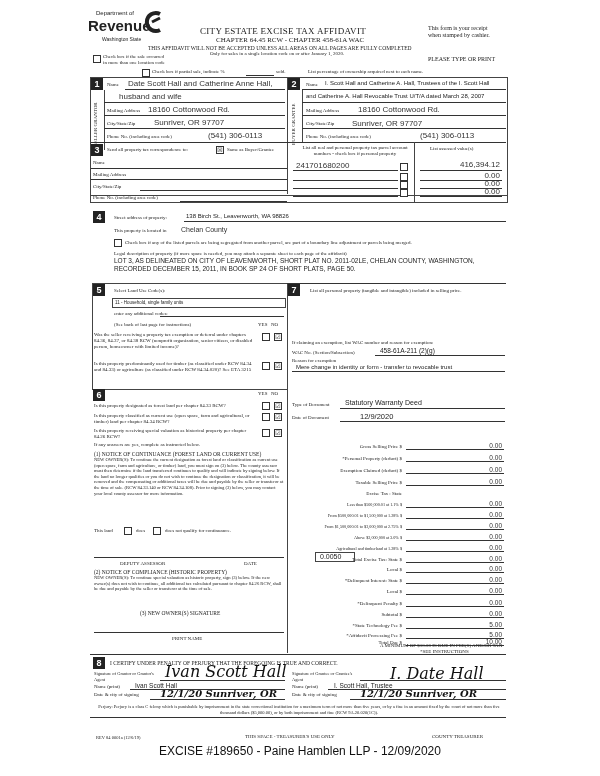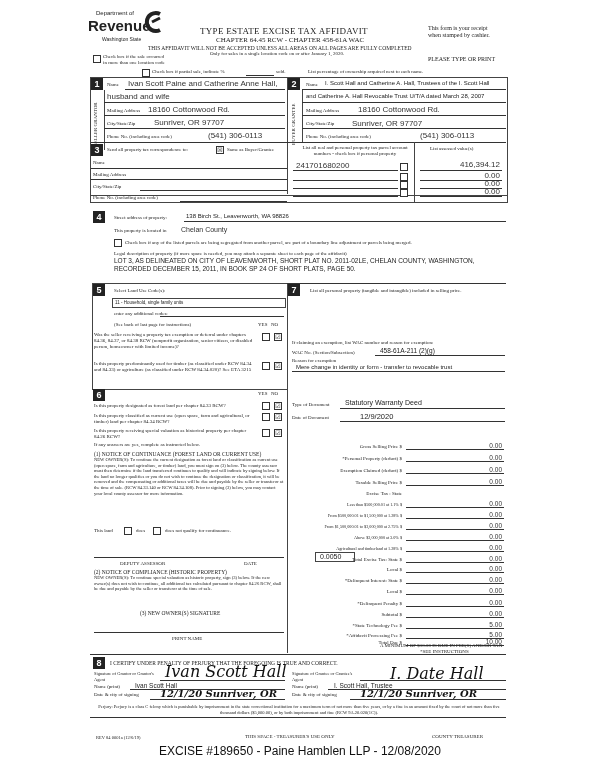--- a/index.html
+++ b/index.html
@@ -22,21 +22,21 @@
 
 <div class="abs" style="left:88px;top:10px;width:80px;height:40px;">
   <div class="abs sans" style="left:8px;top:0;font-size:6px;">Department of</div>
   <div class="abs sans" style="left:0;top:7px;font-size:15px;font-weight:bold;">Revenue</div>
   <div class="abs sans" style="left:14px;top:26px;font-size:5px;">Washington State</div>
   <svg class="abs" style="left:54px;top:0;" width="22" height="24">
       <path d="M18 4 A9 9 0 1 0 18 20" stroke="#222" stroke-width="4" fill="none"></path>
       <path d="M10 12 L18 8" stroke="#222" stroke-width="3"></path>
     </svg>
 </div>
-<div class="abs" style="left:200px;top:26px;font-size:9px;letter-spacing:0.3px;">TYPE ESTATE EXCISE TAX AFFIDAVIT</div>
+<div class="abs" style="left:200px;top:26px;font-size:9px;letter-spacing:0.3px;">CITY ESTATE EXCISE TAX AFFIDAVIT</div>
 <div class="abs" style="left:216px;top:36px;font-size:7px;">CHAPTER 64.45 RCW - CHAPTER 458-61A WAC</div>
 <div class="abs sm" style="left:148px;top:45px;font-size:5.5px;">THIS AFFIDAVIT WILL NOT BE ACCEPTED UNLESS ALL AREAS ON ALL PAGES ARE FULLY COMPLETED</div>
 <div class="abs tiny" style="left:210px;top:51px;">Only for sales in a single location code on or after January 1, 2020.</div>
 <div class="abs sm" style="left:428px;top:25px;">
   <div>This form is your receipt</div>
   <div>when stamped by cashier.</div>
 </div>
 <div class="abs sm" style="left:428px;top:56px;">PLEASE TYPE OR PRINT</div>
 <div class="cb" style="left:93px;top:55px;"></div>
 <div class="abs tiny" style="left:103px;top:54px;">
@@ -49,23 +49,23 @@
 <div class="abs tiny" style="left:276px;top:69px;">sold.</div>
 <div class="abs tiny" style="left:308px;top:69px;">List percentage of ownership acquired next to each name.</div>
 
 <div class="box" style="left:90px;top:77px;width:416px;height:117px;border-width:1.5px;"></div>
 <div class="abs" style="left:287px;top:77px;height:117px;border-left:1px solid #444;"></div>
 
 <div class="num" style="left:91px;top:78px;">1</div>
 <div class="vtext" style="left:93px;top:100px;height:48px;">SELLER GRANTOR</div>
 <div class="abs" style="left:104px;top:90px;height:60px;border-left:1px solid #444;"></div>
 <div class="abs tiny" style="left:107px;top:82px;">Name</div>
-<div class="abs val" style="left:128px;top:79px;">Ivan Scott Paine and Catherine Anne Hall,</div>
+<div class="abs val" style="left:128px;top:79px;">Date Scott Hall and Catherine Anne Hall,</div>
 <div class="line" style="left:125px;top:89px;width:160px;"></div>
-<div class="abs val" style="left:107px;top:92px;">husband and wife</div>
+<div class="abs val" style="left:119px;top:92px;">husband and wife</div>
 <div class="line" style="left:104px;top:102px;width:181px;"></div>
 <div class="abs tiny" style="left:107px;top:108px;">Mailing Address</div>
 <div class="abs val" style="left:148px;top:105px;">18160 Cottonwood Rd.</div>
 <div class="line" style="left:104px;top:115px;width:181px;"></div>
 <div class="abs tiny" style="left:107px;top:121px;">City/State/Zip</div>
 <div class="abs val" style="left:154px;top:118px;">Sunriver, OR 97707</div>
 <div class="line" style="left:104px;top:128px;width:181px;"></div>
 <div class="abs tiny" style="left:107px;top:134px;">Phone No. (including area code)</div>
 <div class="abs val" style="left:208px;top:131px;">(541) 306-0113</div>
 <div class="line" style="left:90px;top:142px;width:197px;"></div>
@@ -336,13 +336,13 @@
 <div class="abs tiny" style="left:292px;top:692px;">Date &amp; city of signing</div>
 <div class="abs sig" style="left:360px;top:688px;font-size:10px;font-weight:bold;">12/1/20  Sunriver, OR</div>
 <div class="line" style="left:350px;top:699px;width:156px;"></div>
 
 <div class="abs tiny" style="left:94px;top:704px;width:410px;font-size:4.5px;line-height:5.5px;text-align:center;">Perjury: Perjury is a class C felony which is punishable by imprisonment in the state correctional institution for a maximum term of not more than five years, or by a fine in an amount fixed by the court of not more than five thousand dollars ($5,000.00), or by both imprisonment and fine (RCW 9A.20.020(1C)).</div>
 <div class="line" style="left:90px;top:717px;width:416px;"></div>
 
 <div class="abs tiny" style="left:96px;top:735px;font-size:4.5px;">REV 84 0001a (12/6/19)</div>
 <div class="abs tiny" style="left:245px;top:734px;">THIS SPACE - TREASURER'S USE ONLY</div>
 <div class="abs tiny" style="left:432px;top:734px;">COUNTY TREASURER</div>
-<div class="abs sans" style="left:0;width:600px;text-align:center;top:744px;font-size:12px;color:#111;">EXCISE #189650 - Paine Hamblen LLP - 12/08/2020</div>
+<div class="abs sans" style="left:0;width:600px;text-align:center;top:744px;font-size:12px;color:#111;">EXCISE #189650 - Paine Hamblen LLP - 12/09/2020</div>
 
 </body></html>

